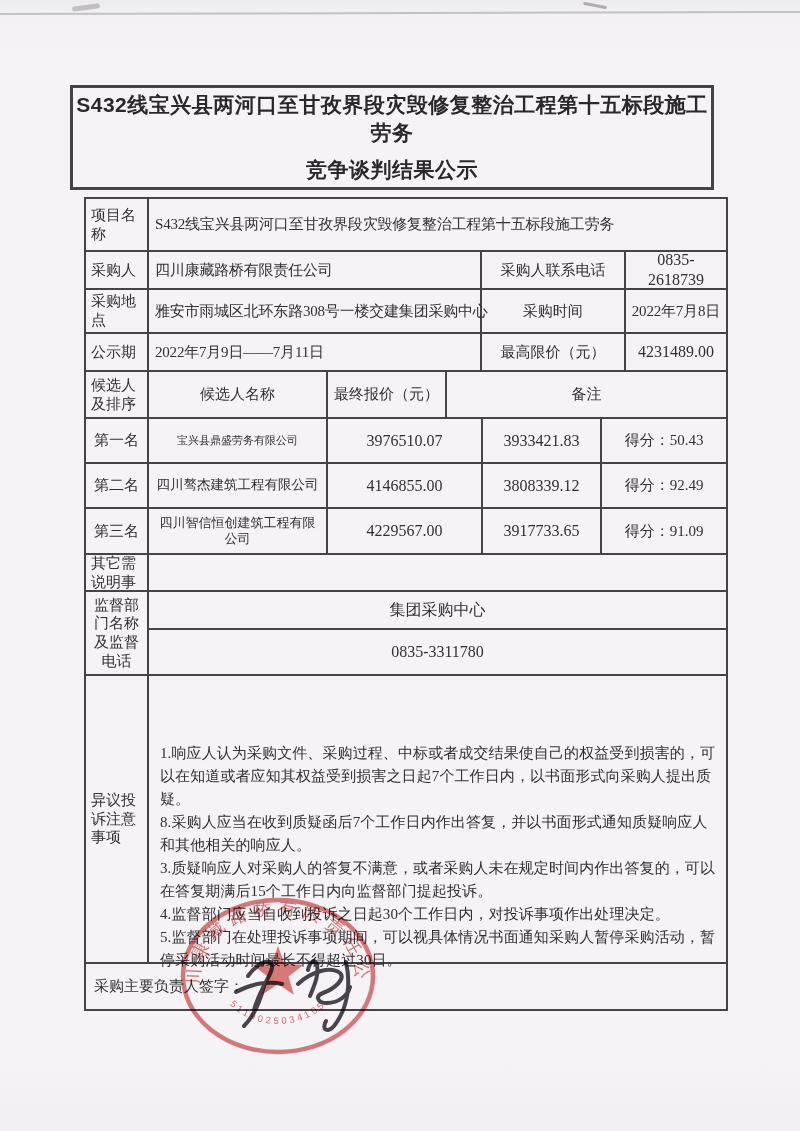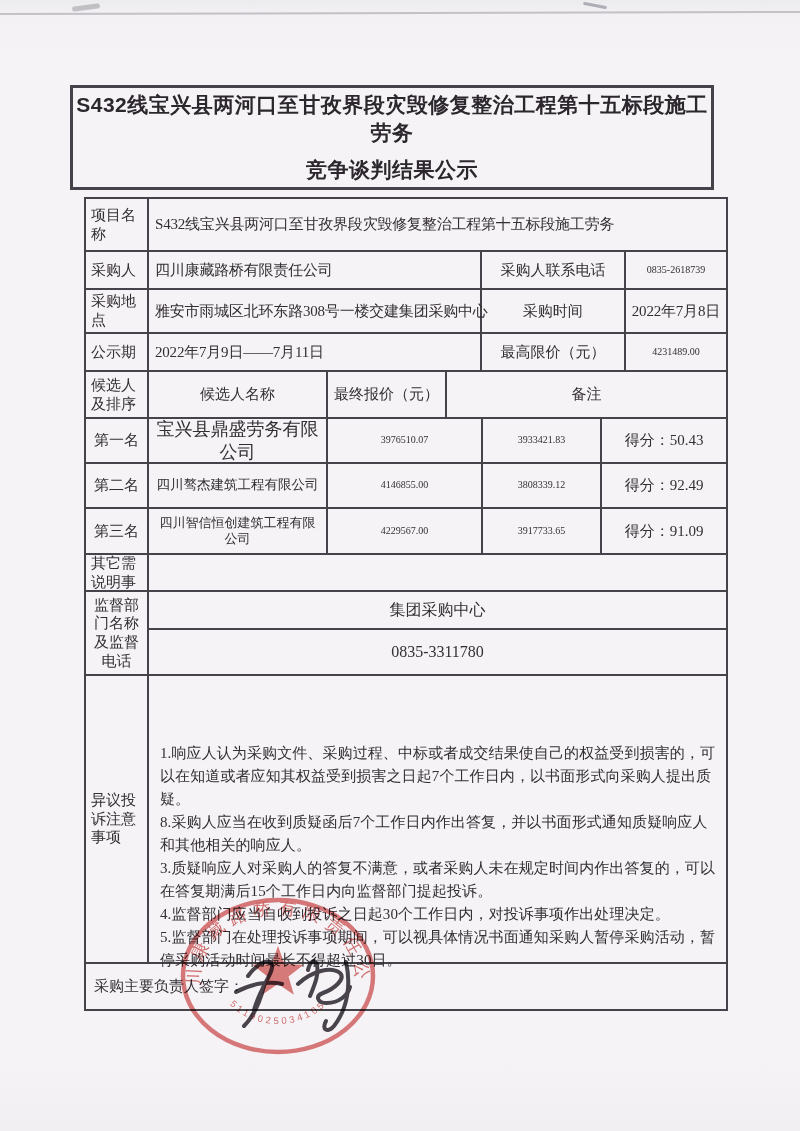--- a/index.html
+++ b/index.html
@@ -50,21 +50,21 @@
   .cell:last-child { border-right: none; }
   .lbl  { width: 63px; padding: 2px 5px; }
   .wval { width: 333px; }
   .wlbl2{ width: 144px; }
   .cname { width: 179px; }
   .cbid  { width: 155px; }
   .cfinal{ width: 119px; }
   .flex1 { flex: 1; }
   .center { justify-content: center; text-align: center; }
   .nowrap { white-space: nowrap; letter-spacing: -0.2px; }
-  .num { font-size: 10px; }
+  .num { font-size: 16px; }
   .supcol { flex: 1; display: flex; flex-direction: column; }
   .supcell { display: flex; align-items: center; justify-content: center; font-size: 16px; }
   .supcell.first { height: 38px; border-bottom: 2px solid #454349; }
   .supcell.second { flex: 1; }
   .objbody {
     flex: 1; display: block; align-items: flex-start;
     padding: 66px 10px 8px 11px; font-size: 15px; line-height: 23px; letter-spacing: 0.1px;
   }
   .objbody p { margin: 0; }
 
@@ -121,21 +121,21 @@
 
     <div class="row" style="height:47px">
       <div class="cell lbl">候选人及排序</div>
       <div class="cell cname center">候选人名称</div>
       <div class="cell cfinal center">最终报价（元）</div>
       <div class="cell flex1 center">备注</div>
     </div>
 
     <div class="row" style="height:45px">
       <div class="cell lbl center">第一名</div>
-      <div class="cell cname center" style="font-size:18px">宝兴县鼎盛劳务有限公司</div>
+      <div class="cell cname center" style="font-size:11px">宝兴县鼎盛劳务有限公司</div>
       <div class="cell cbid center num">3976510.07</div>
       <div class="cell cfinal center num">3933421.83</div>
       <div class="cell flex1 center">得分：50.43</div>
     </div>
 
     <div class="row" style="height:45px">
       <div class="cell lbl center">第二名</div>
       <div class="cell cname center" style="font-size:13.5px">四川骜杰建筑工程有限公司</div>
       <div class="cell cbid center num">4146855.00</div>
       <div class="cell cfinal center num">3808339.12</div>

